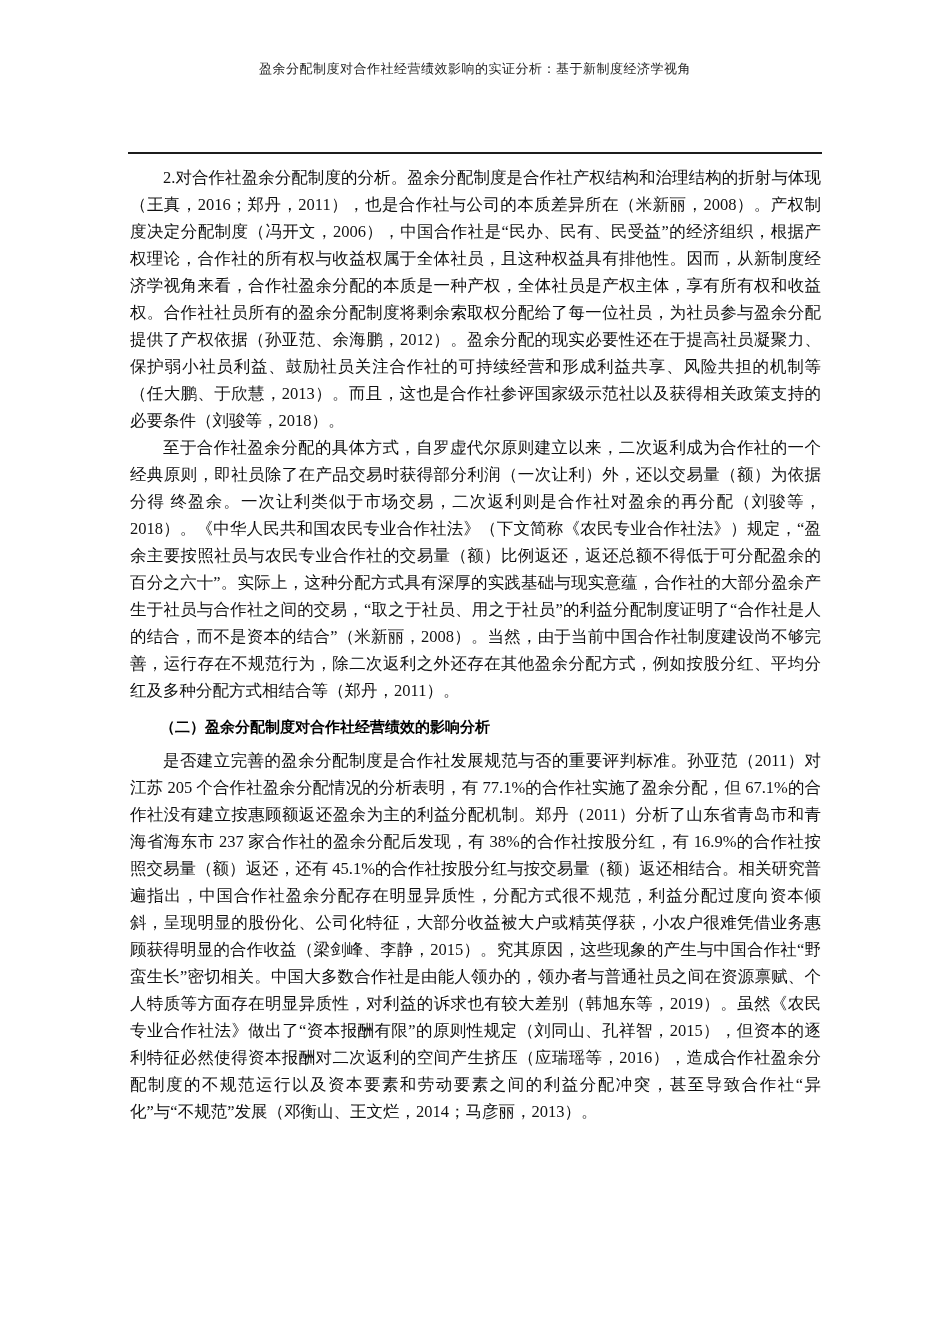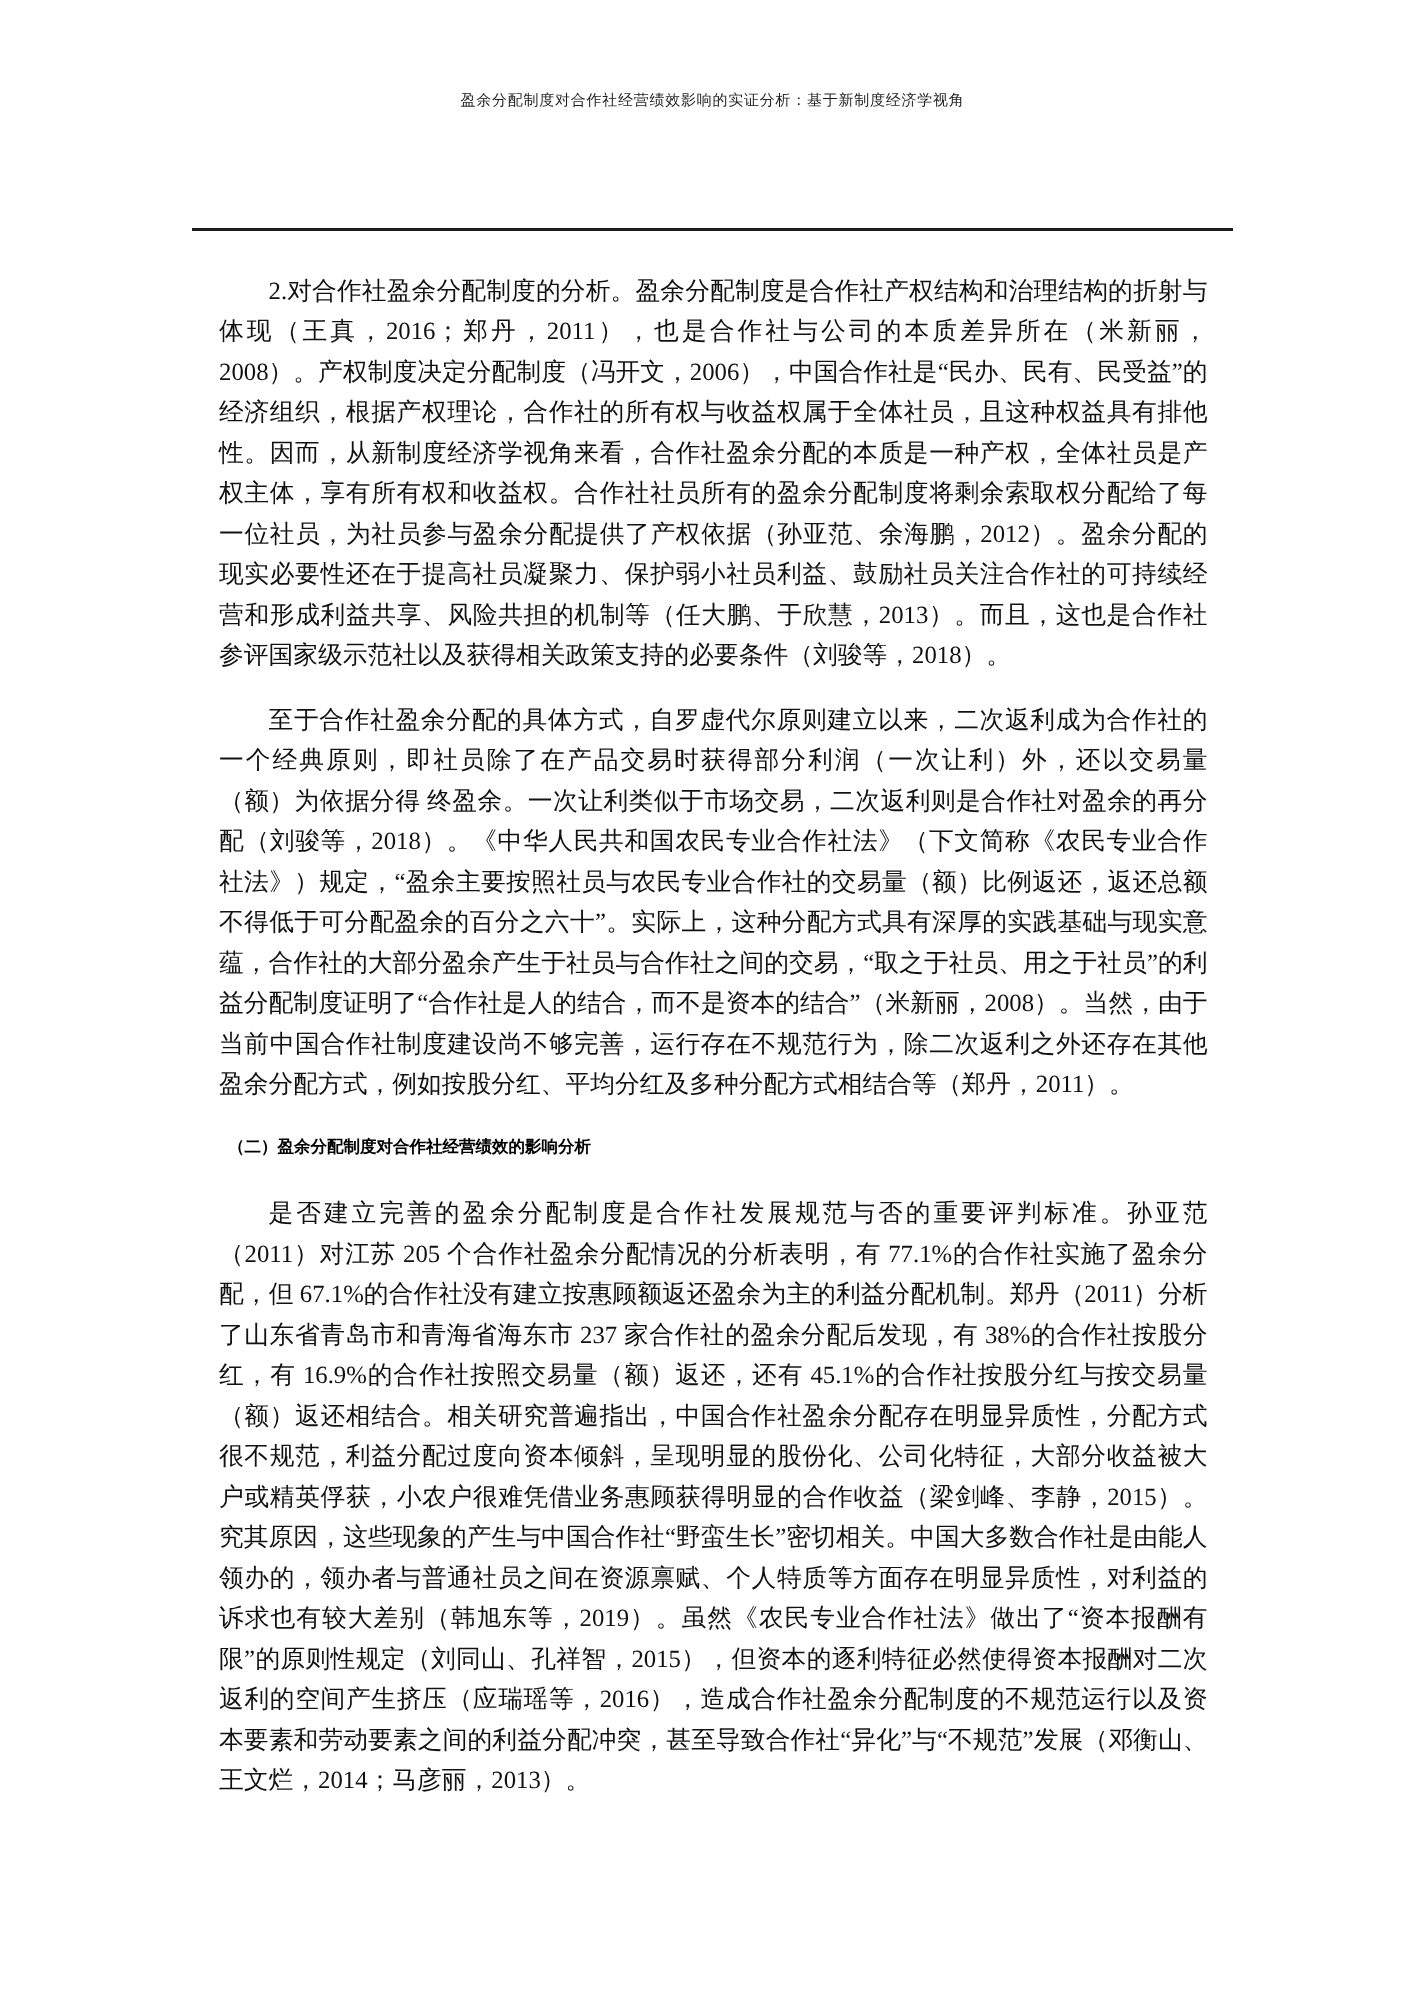--- a/index.html
+++ b/index.html
@@ -16,21 +16,21 @@
     height: 1344px;
     background: #ffffff;
     overflow: hidden;
   }
   .running-head {
     position: absolute;
     top: 60px;
     left: 0;
     right: 0;
     text-align: center;
-    font-size: 10px;
+    font-size: 13px;
     letter-spacing: 0.5px;
     color: #1f1f1f;
   }
   .header-rule {
     position: absolute;
     top: 152px;
     left: 128px;
     width: 694px;
     height: 0;
     border-top: 2px solid #1c1c1c;
@@ -40,26 +40,26 @@
     top: 164px;
     left: 130px;
     width: 691px;
     font-size: 16.5px;
     line-height: 27px;
     text-align: justify;
     color: #111111;
   }
   p.body-para {
     text-indent: 2em;
-    margin: 16px;
+    margin: 0;
   }
   .section-heading {
     font-family: "Liberation Sans", "DejaVu Sans", sans-serif;
     font-weight: bold;
-    font-size: 11px;
+    font-size: 15px;
     line-height: 27px;
     text-indent: 2em;
     margin: 9px 0 7px 0;
     text-align: left;
     color: #000000;
   }
 </style>
 </head>
 <body>
 

